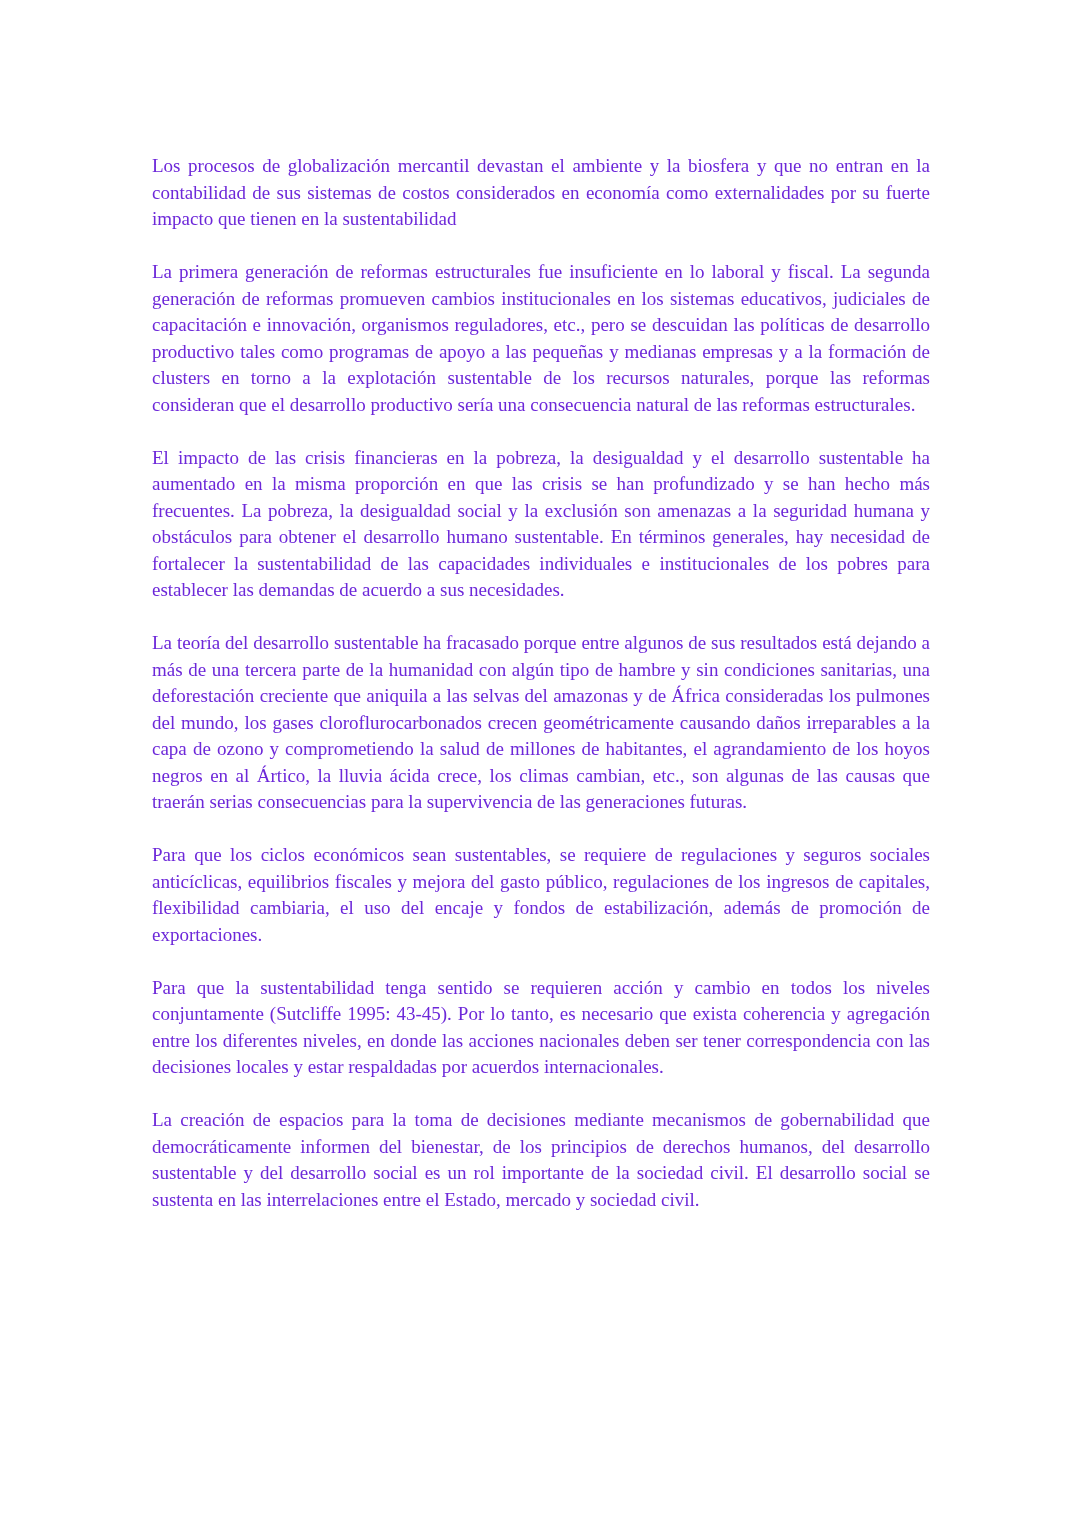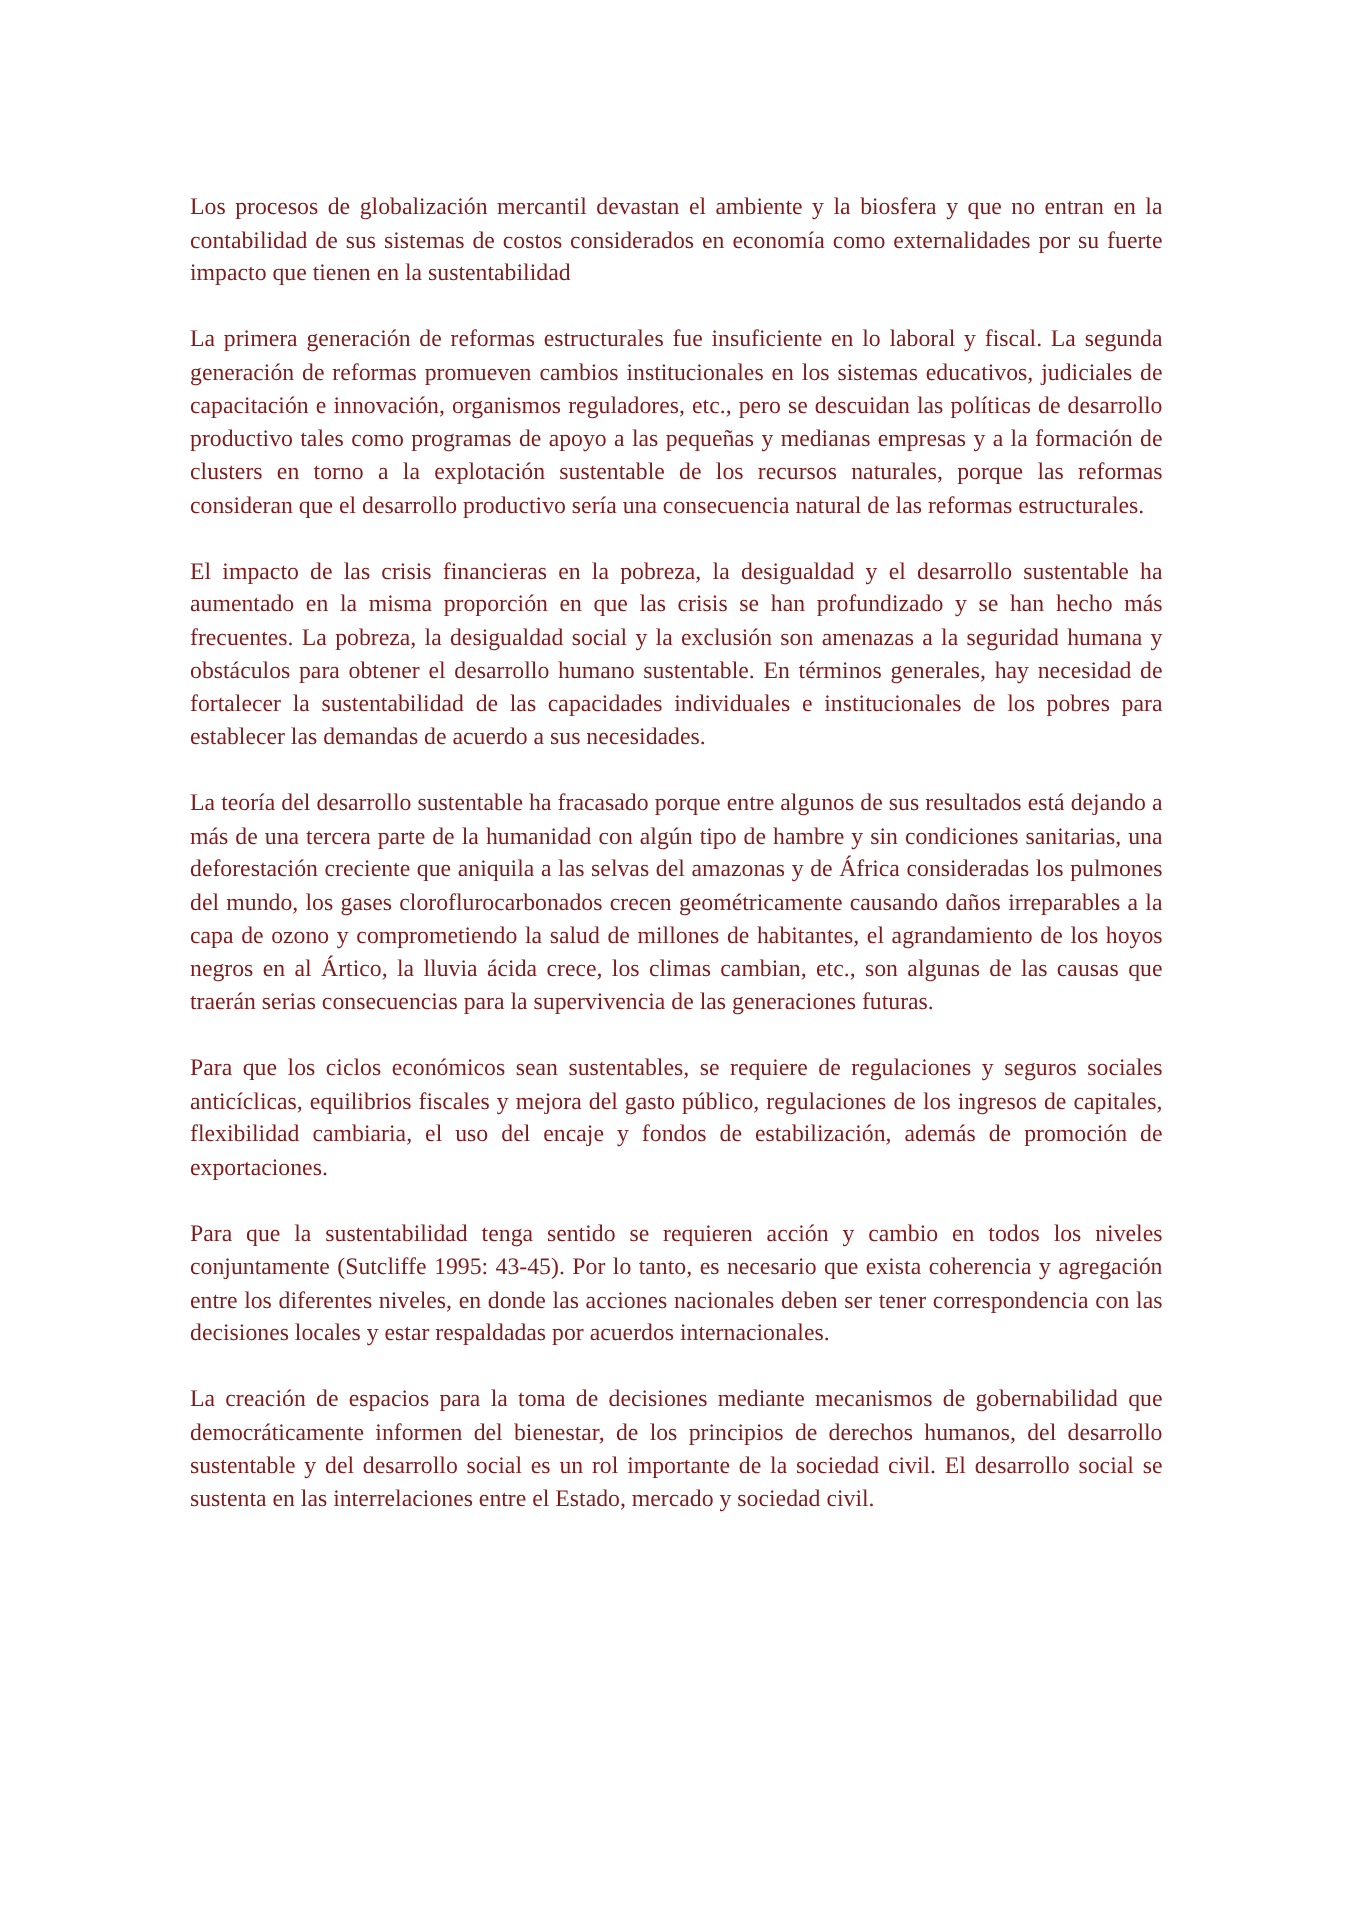--- a/index.html
+++ b/index.html
@@ -16,21 +16,21 @@
     box-sizing: border-box;
   }
   .text-block {
     position: absolute;
     left: 152px;
     top: 153px;
     width: 778px;
     font-family: "Liberation Serif", "DejaVu Serif", serif;
     font-size: 19px;
     line-height: 26.5px;
-    color: #7f1d1d;
+    color: #6d28d9;
     text-align: justify;
   }
   .text-block p {
     margin: 0 0 26.5px 0;
     padding: 0;
   }
   .text-block p:last-child {
     margin-bottom: 12px;
   }
 </style>

